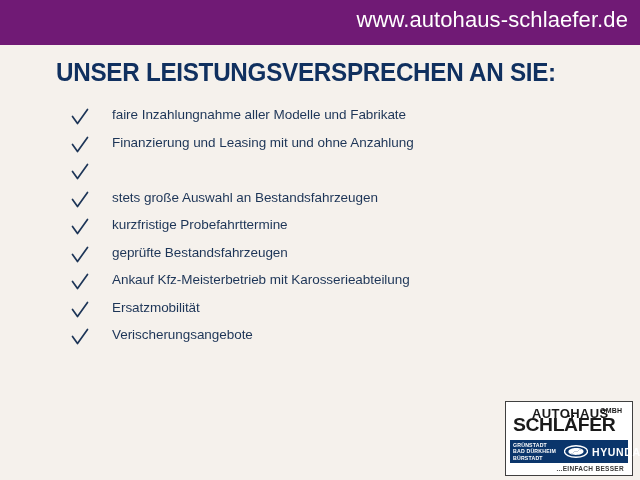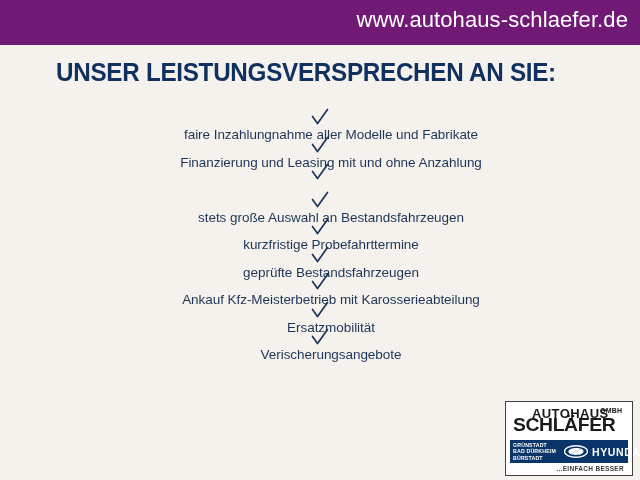--- a/index.html
+++ b/index.html
@@ -62,22 +62,20 @@
   .list {
     position: absolute;
     left: 70px;
     top: 107px;
     width: 500px;
   }
   .list-item {
     position: relative;
     height: 27.5px;
     display: flex;
-    align-items: center;
-    flex-direction: column;
   }
   .check-icon {
     width: 20px;
     height: 20px;
     flex: 0 0 20px;
     display: block;
   }
   .item-label {
     margin-left: 22px;
     font-size: 13.5px;

